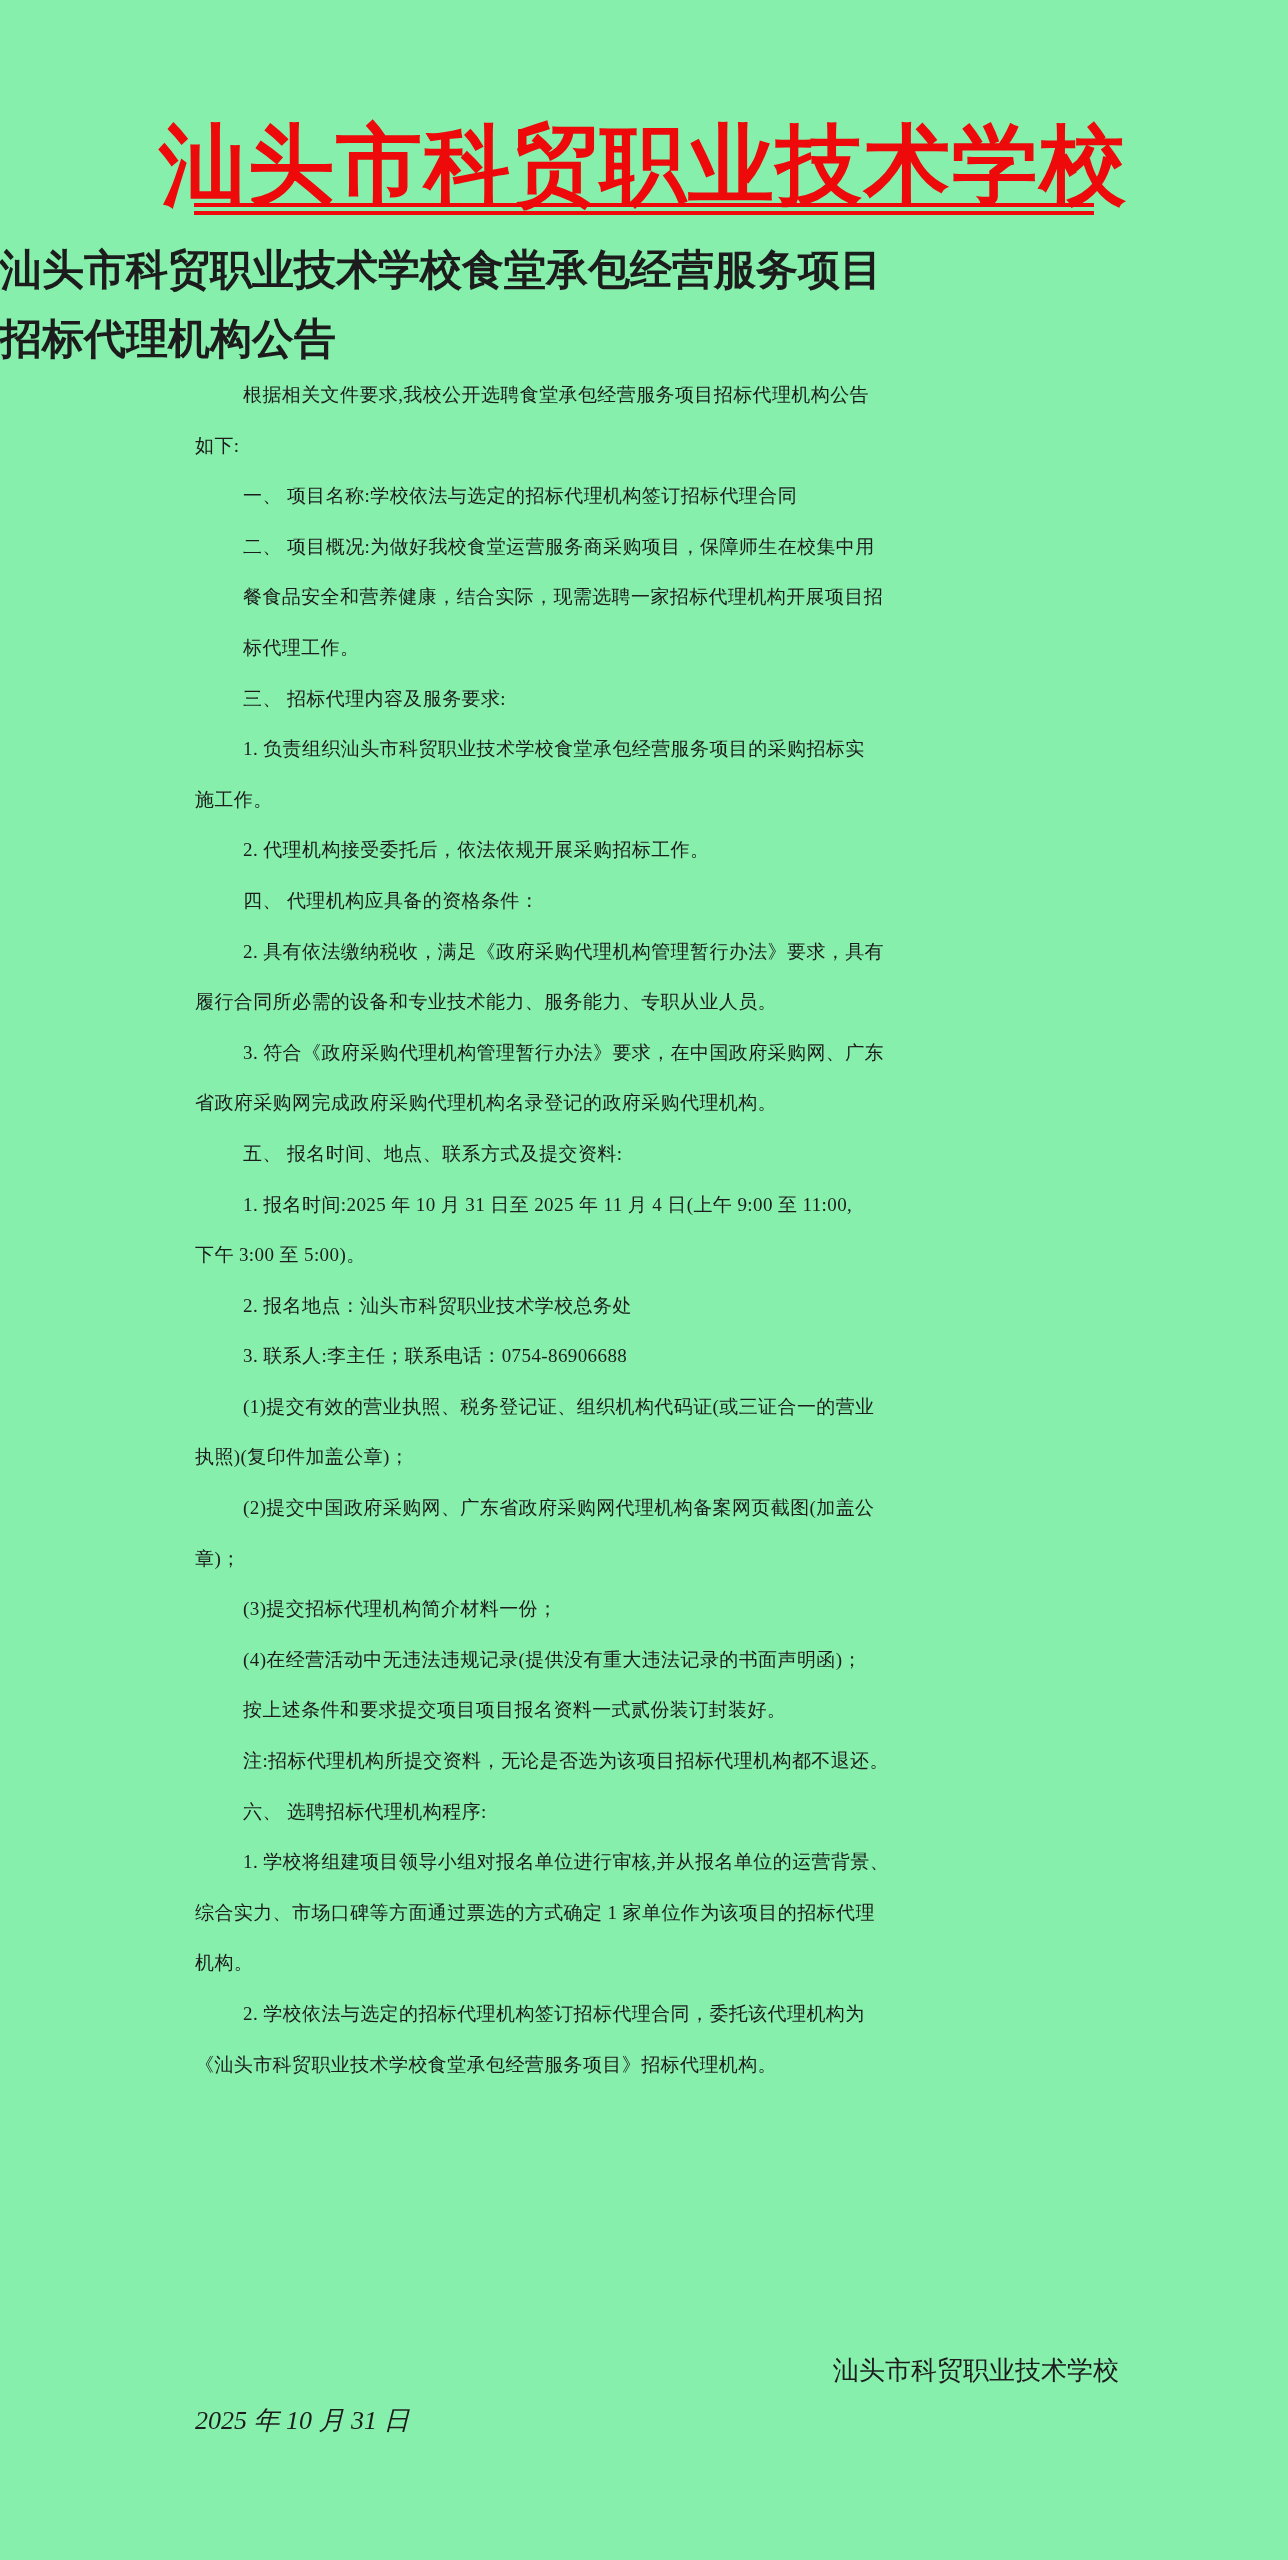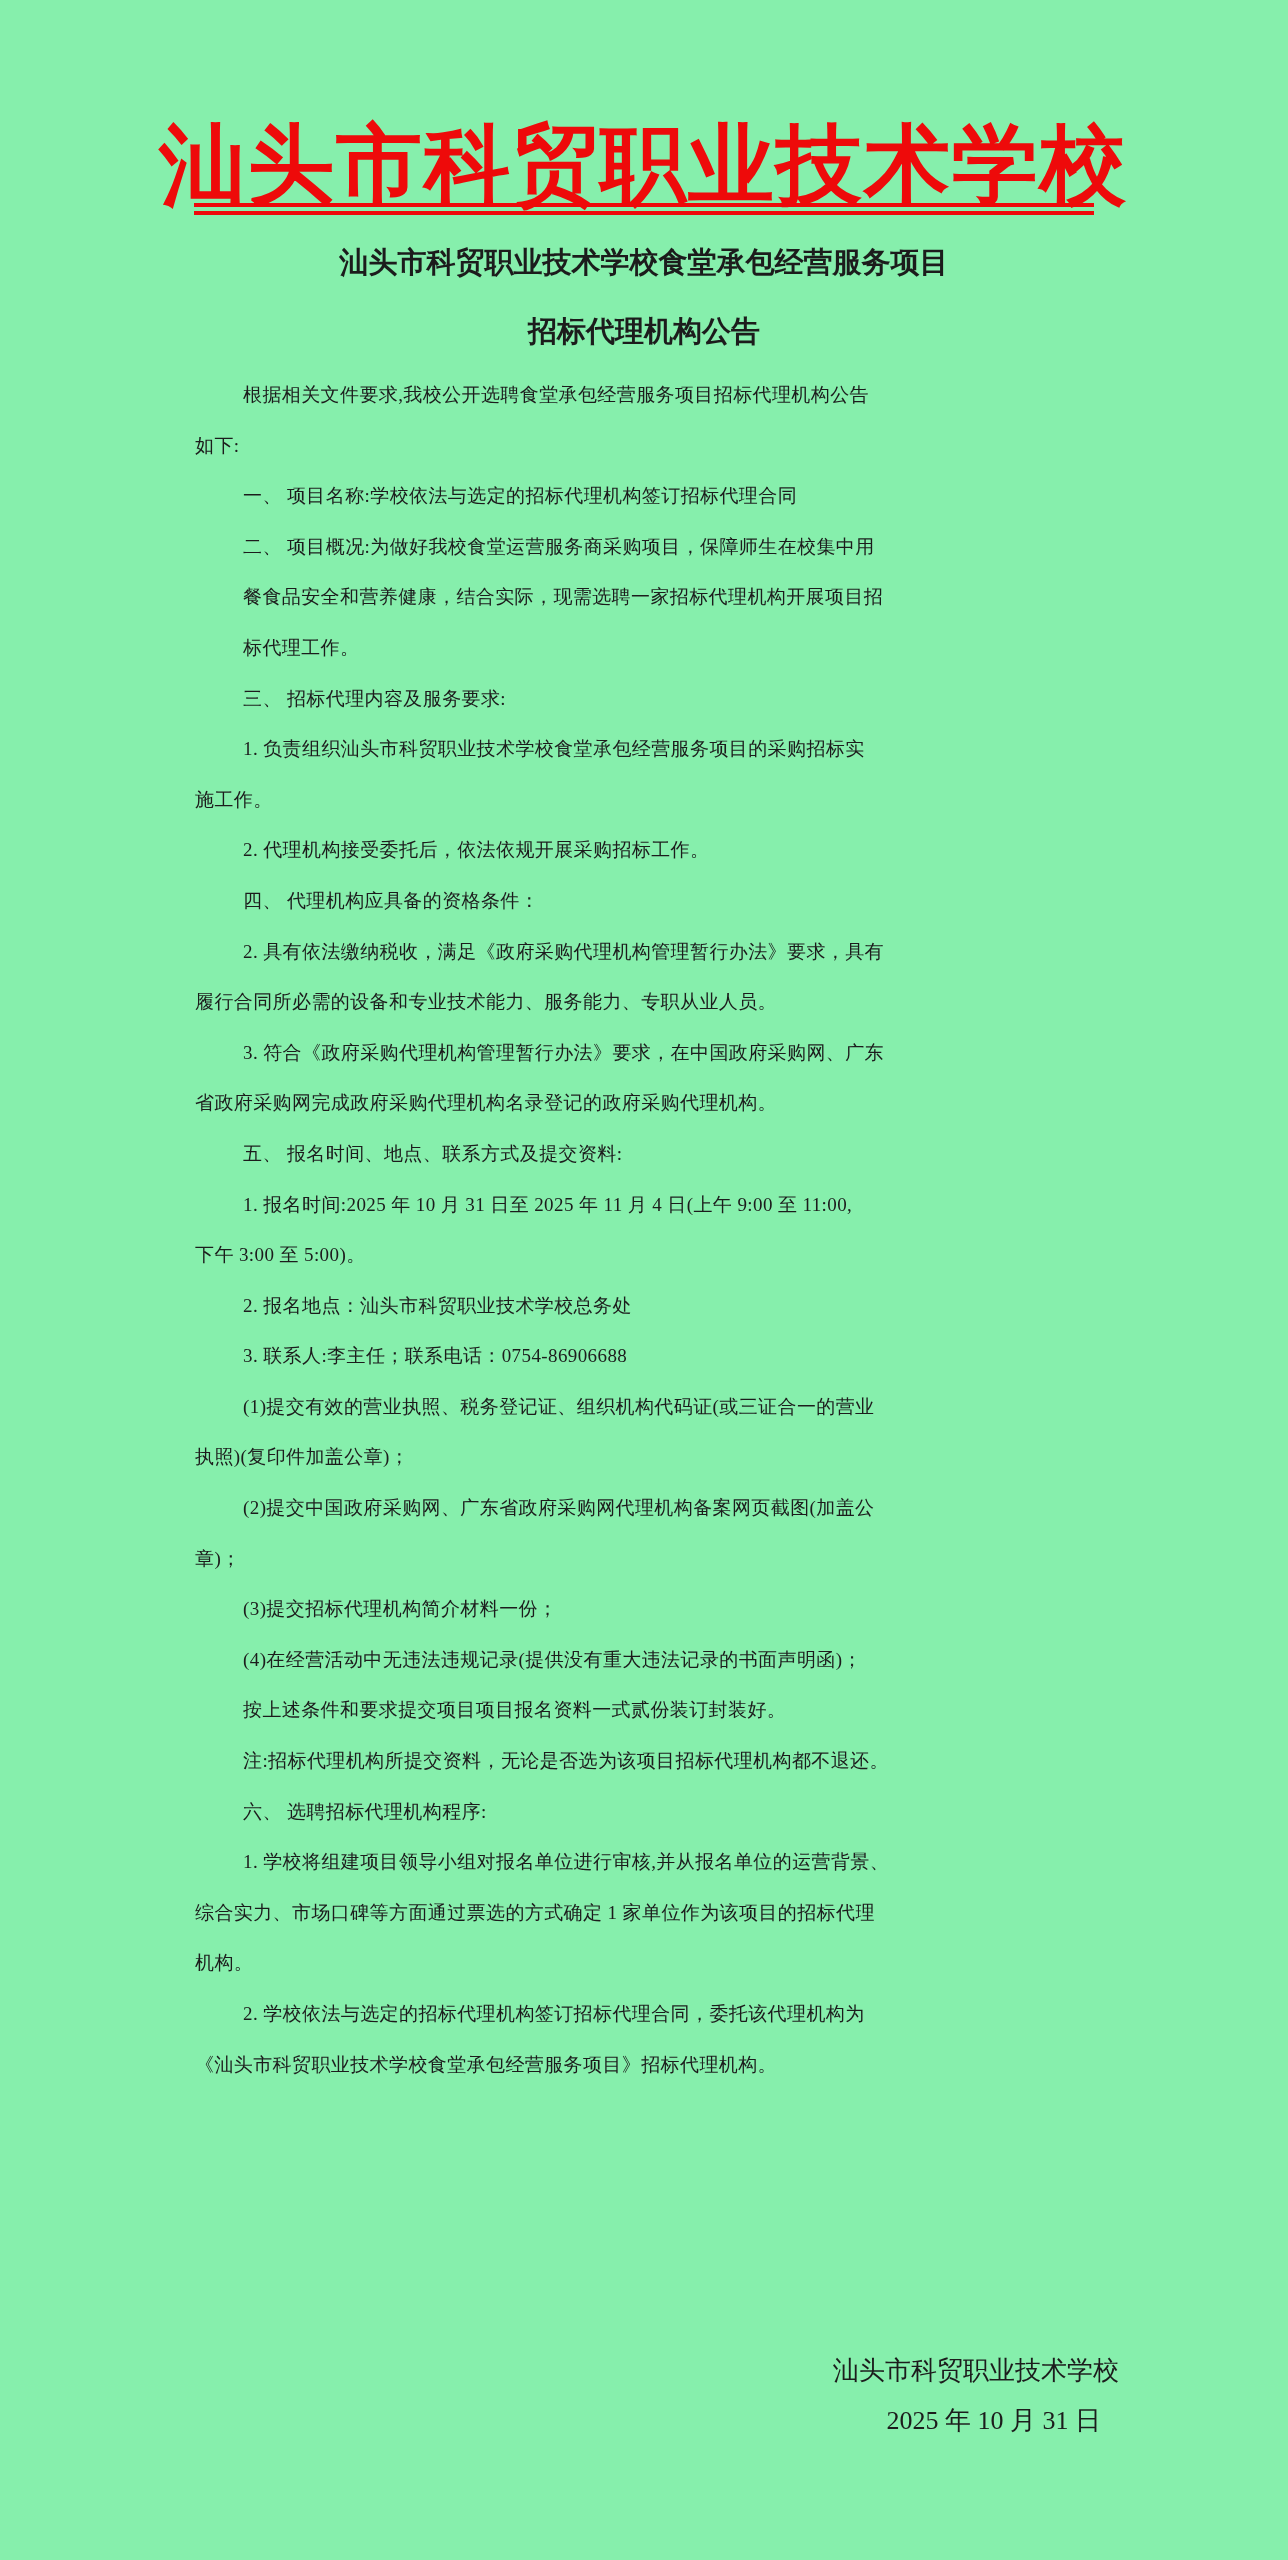--- a/index.html
+++ b/index.html
@@ -28,22 +28,21 @@
     top: 203px;
     left: 194px;
     width: 900px;
     height: 4px;
     border-top: 4px solid #ee0a0a;
     border-bottom: 4px solid #ee0a0a;
   }
   .doc-title {
     position: absolute;
     left: 0; width: 100%;
-    text-align: center;
-    font-size: 29px;
+    font-size: 42px;
     font-weight: bold;
     line-height: 1.1;
     white-space: nowrap;
   }
   .doc-title.t1 { top: 247px; }
   .doc-title.t2 { top: 316px; }
   .body-block {
     position: absolute;
     top: 370px;
     left: 195px;
@@ -62,24 +61,25 @@
     text-align: right;
     font-size: 26px;
     line-height: 50px;
     white-space: nowrap;
   }
   .date {
     position: absolute;
     top: 2396px;
     left: 195px;
     width: 906px;
-    text-align: right;
+    text-align: left;
     font-size: 26px;
     line-height: 50px;
     white-space: nowrap;
+    font-style: italic;
   }
 </style>
 </head>
 <body>
 
 <div class="page">
 
   <div class="letterhead">汕头市科贸职业技术学校</div>
   <div class="double-rule"></div>
 

